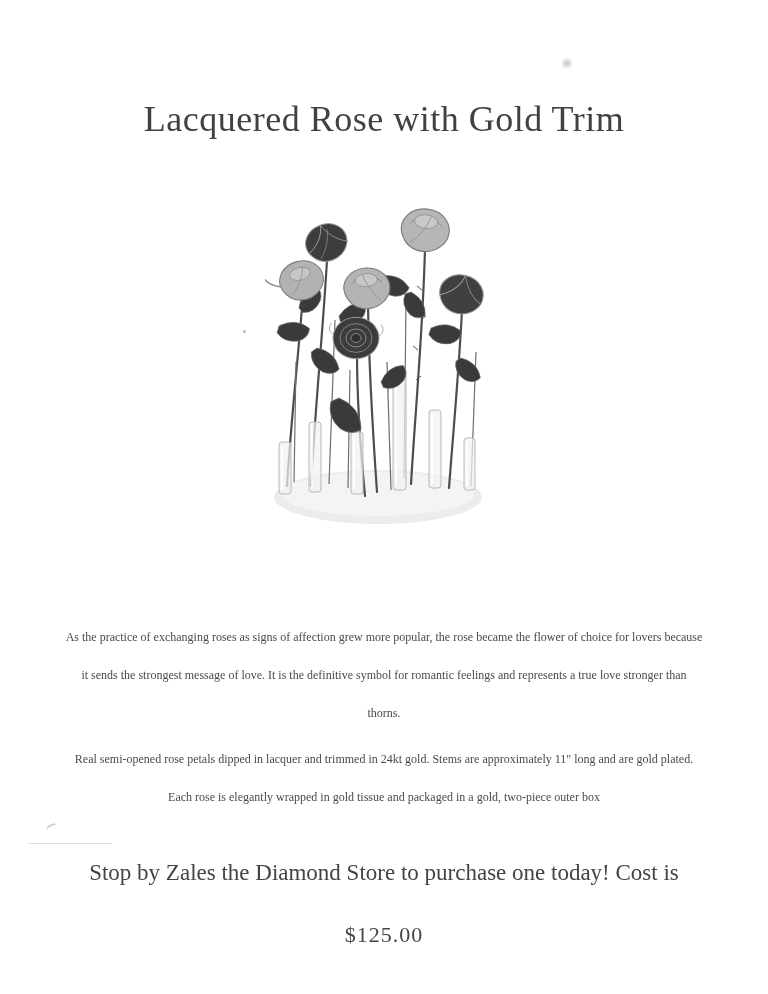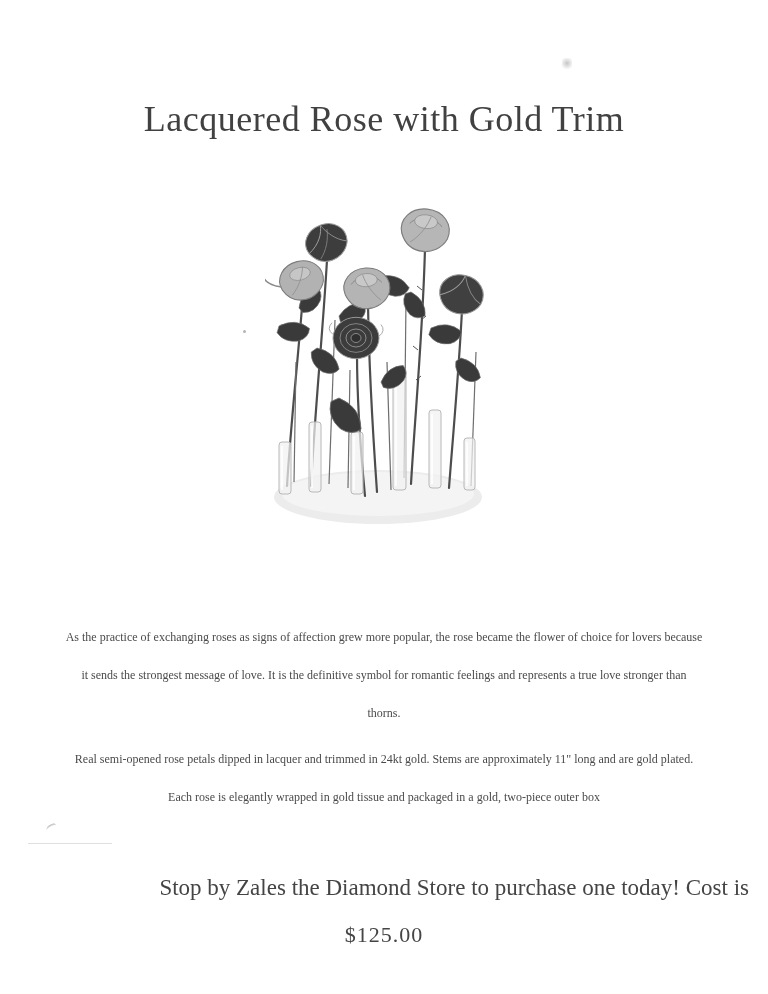--- a/index.html
+++ b/index.html
@@ -47,22 +47,22 @@
     line-height: 38px;
     color: #4a4a4a;
   }
   .para1 { top: 618px; }
   .para2 { top: 740px; }
   .cta {
     position: absolute;
     top: 860px;
     left: 34px;
     width: 700px;
-    margin: 15px;
-    text-align: right;
+    margin: 0;
+    text-align: center;
     font-size: 23px;
     color: #444444;
   }
   .price {
     position: absolute;
     top: 922px;
     left: 0;
     width: 100%;
     margin: 0;
     text-align: center;

